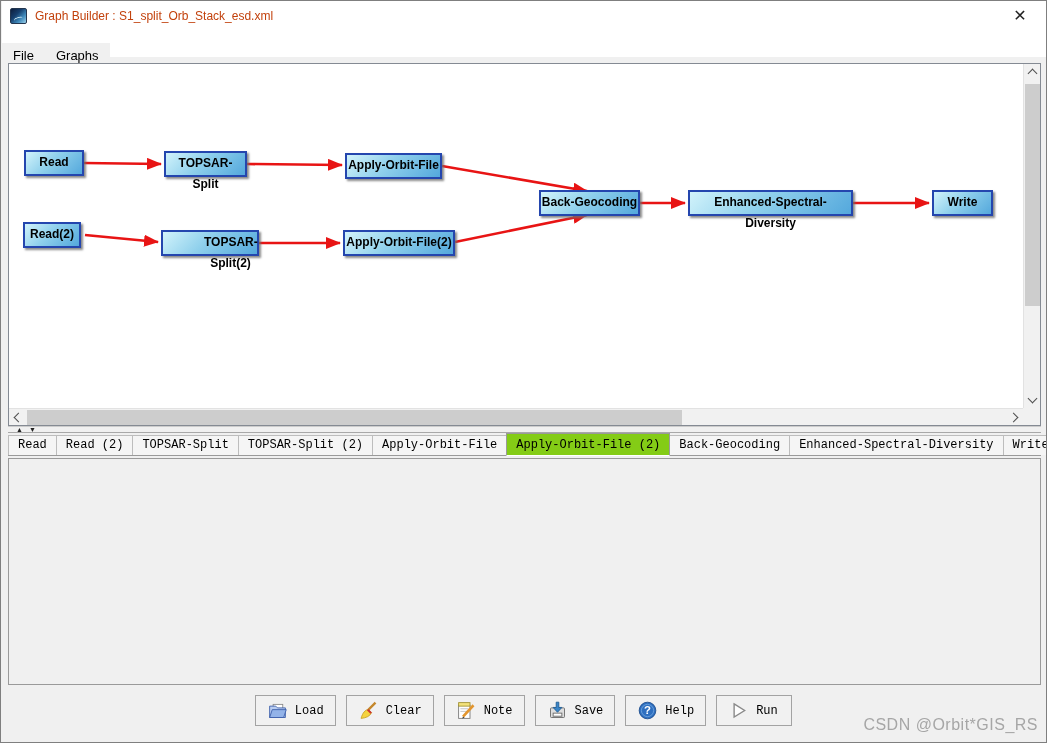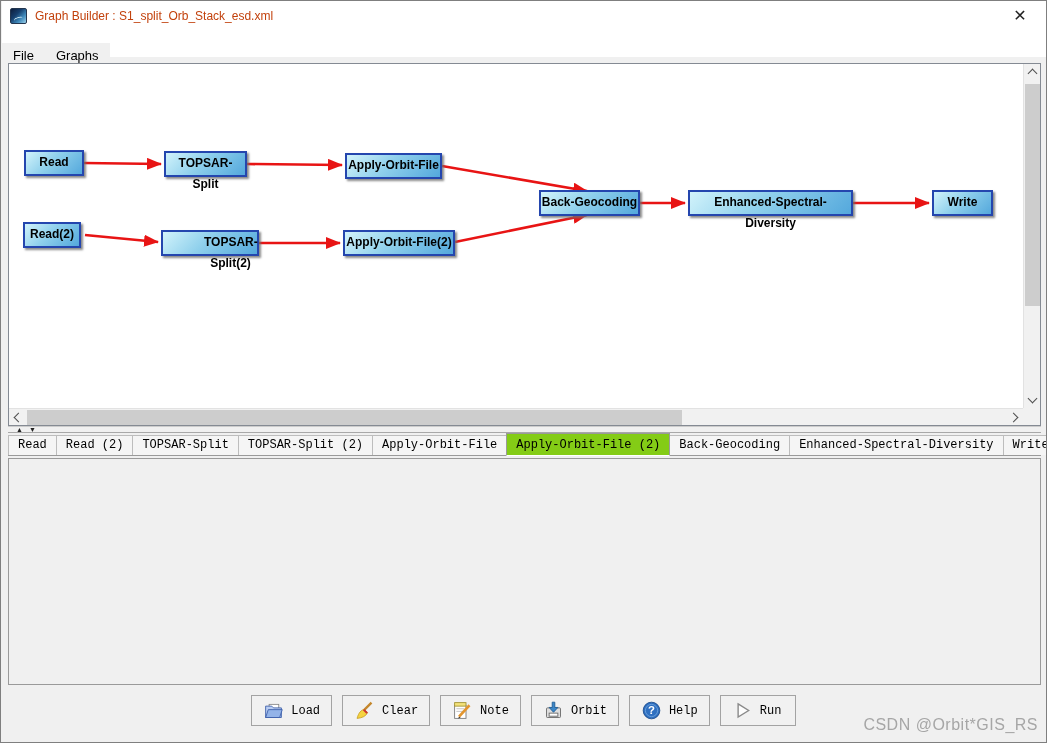--- a/index.html
+++ b/index.html
@@ -206,21 +206,21 @@
         <span>Note</span>
       </div>
       <div class="tbtn">
         <span style="display: flex;">
           <svg viewBox="0 0 24 24">
             <rect x="4" y="9" width="16" height="11" rx="1" fill="#dedede" stroke="#666"></rect>
             <rect x="7" y="15" width="10" height="3.5" fill="#fff" stroke="#666"></rect>
             <path d="M10.5 2.5 h3 v6 h3.5 L12 14 L7 8.5 h3.5 Z" fill="#3a86c8" stroke="#1f5c94"></path>
           </svg>
         </span>
-        <span>Orbit</span>
+        <span>Save</span>
       </div>
       <div class="tbtn">
         <span style="display: flex;">
           <svg viewBox="0 0 24 24">
             <circle cx="12" cy="12" r="9.5" fill="#2e6fc0" stroke="#1b4a8a"></circle>
             <circle cx="12" cy="12" r="7" fill="none" stroke="#6fa3dd"></circle>
             <text x="12" y="16.5" text-anchor="middle" font-size="13" font-weight="bold" fill="#fff" font-family="Liberation Sans, sans-serif">?</text>
           </svg>
         </span>
         <span>Help</span>

